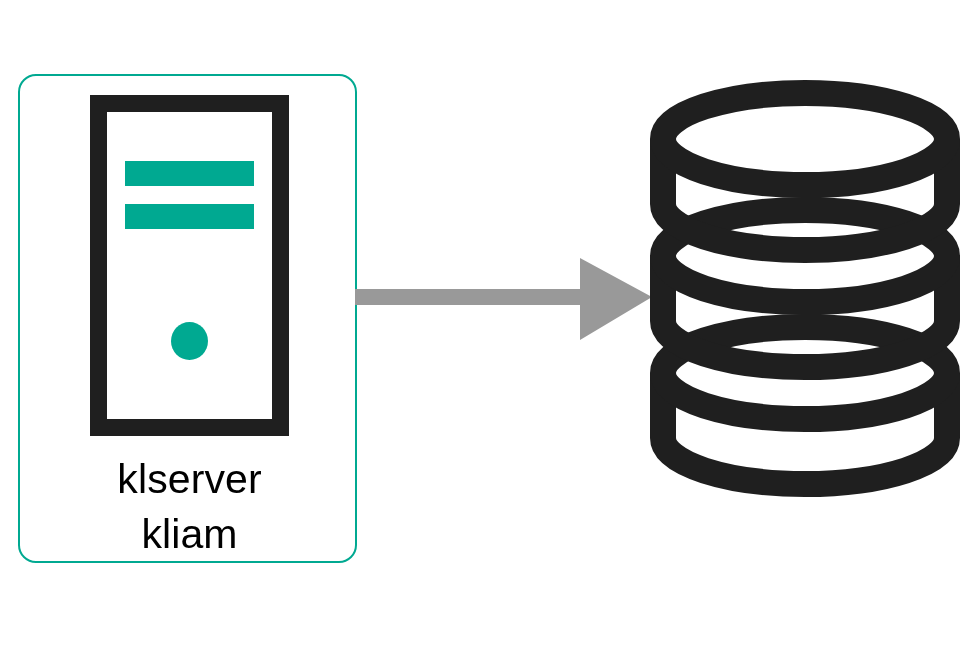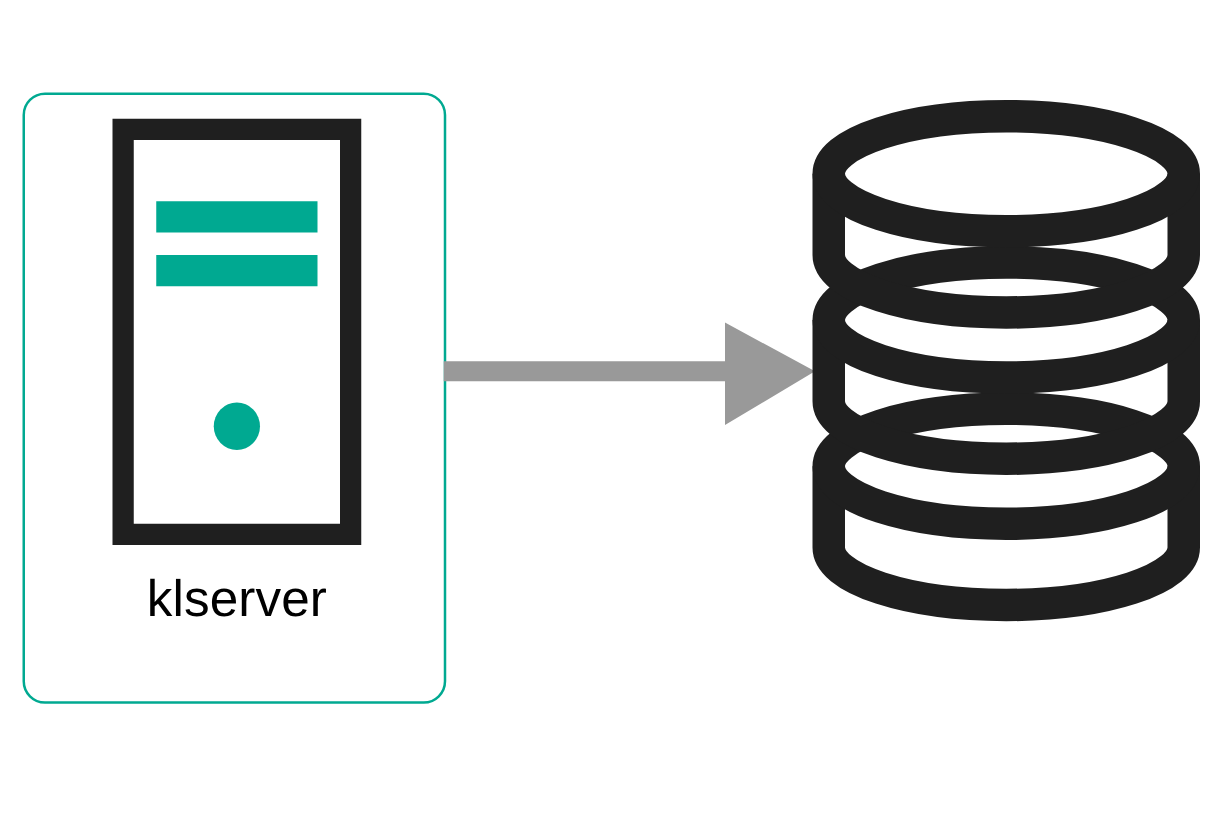--- a/index.html
+++ b/index.html
@@ -107,20 +107,21 @@
   <div class="node-card">
 
     <div class="server-tower">
       <div class="server-bar bar-1"></div>
       <div class="server-bar bar-2"></div>
       <div class="server-led"></div>
     </div>
 
     <div class="node-caption">
       <span class="caption-line">klserver</span>
+      <span class="caption-line">kliam</span>
     </div>
 
   </div>
 
   <div class="connector-arrow">
     <svg width="300" height="96" viewBox="0 0 300 96">
       <path d="M 0 39 L 225 39 L 225 8 L 297 47 L 225 90 L 225 55 L 0 55 Z" fill="#999999"></path>
     </svg>
   </div>
 

